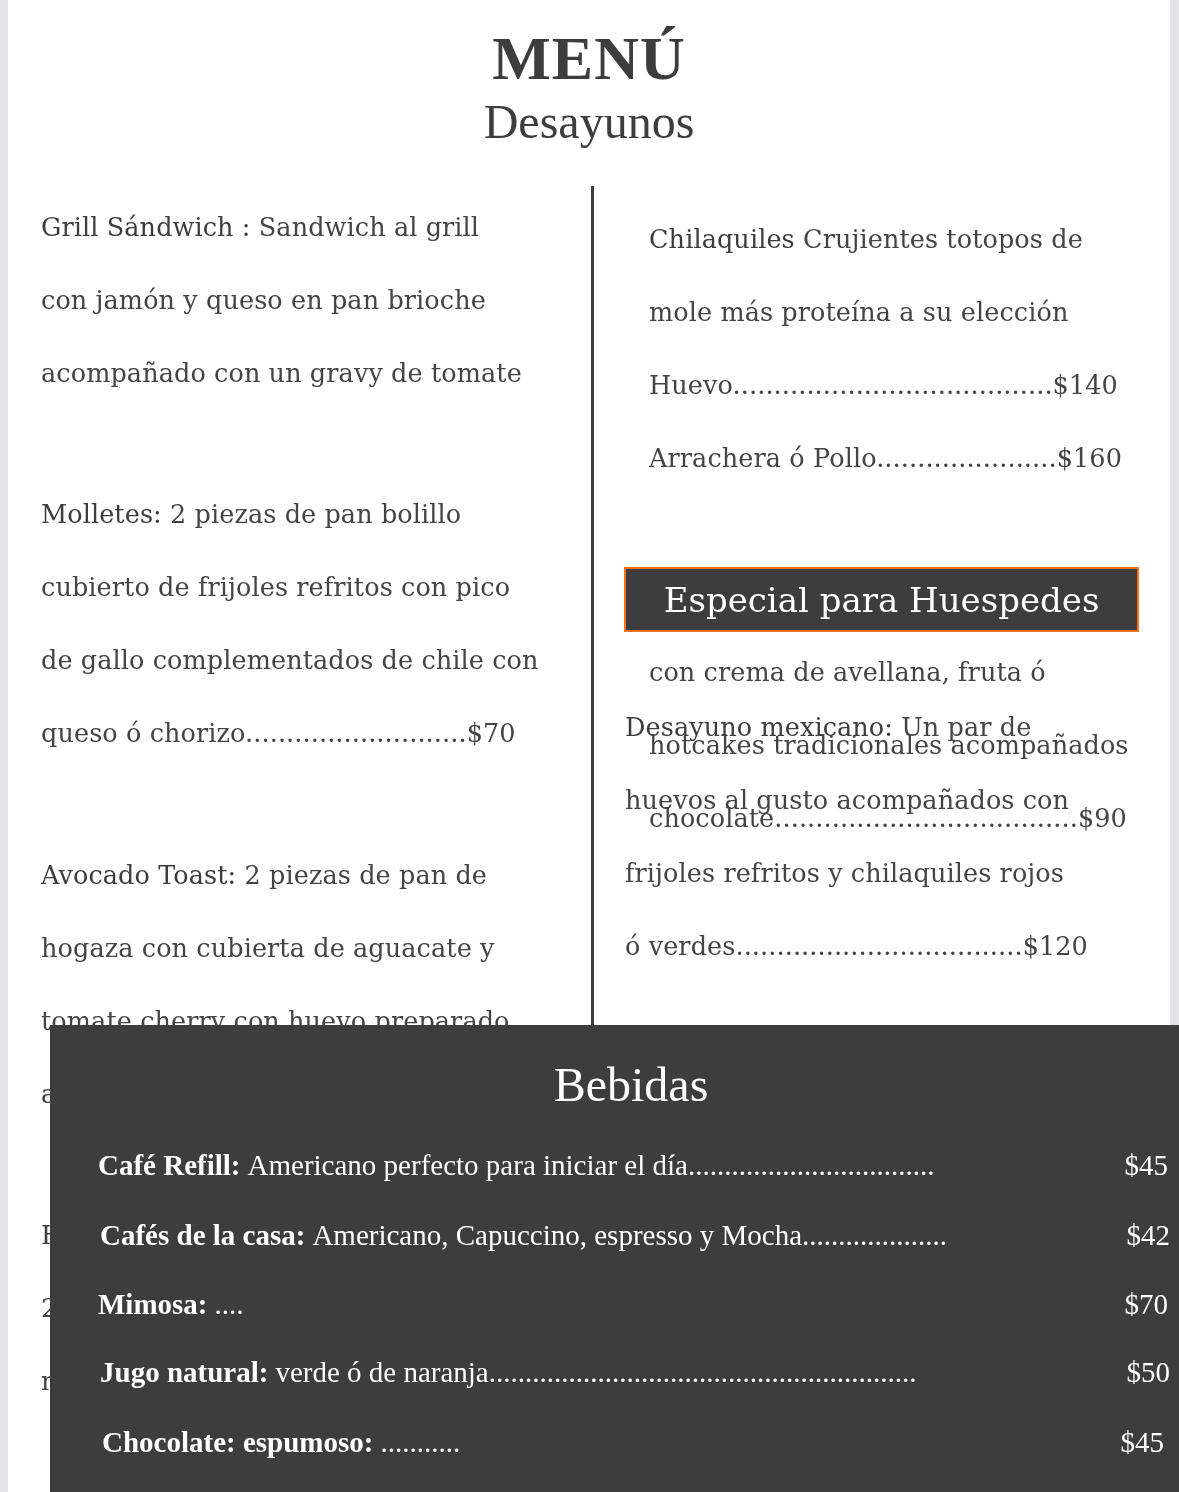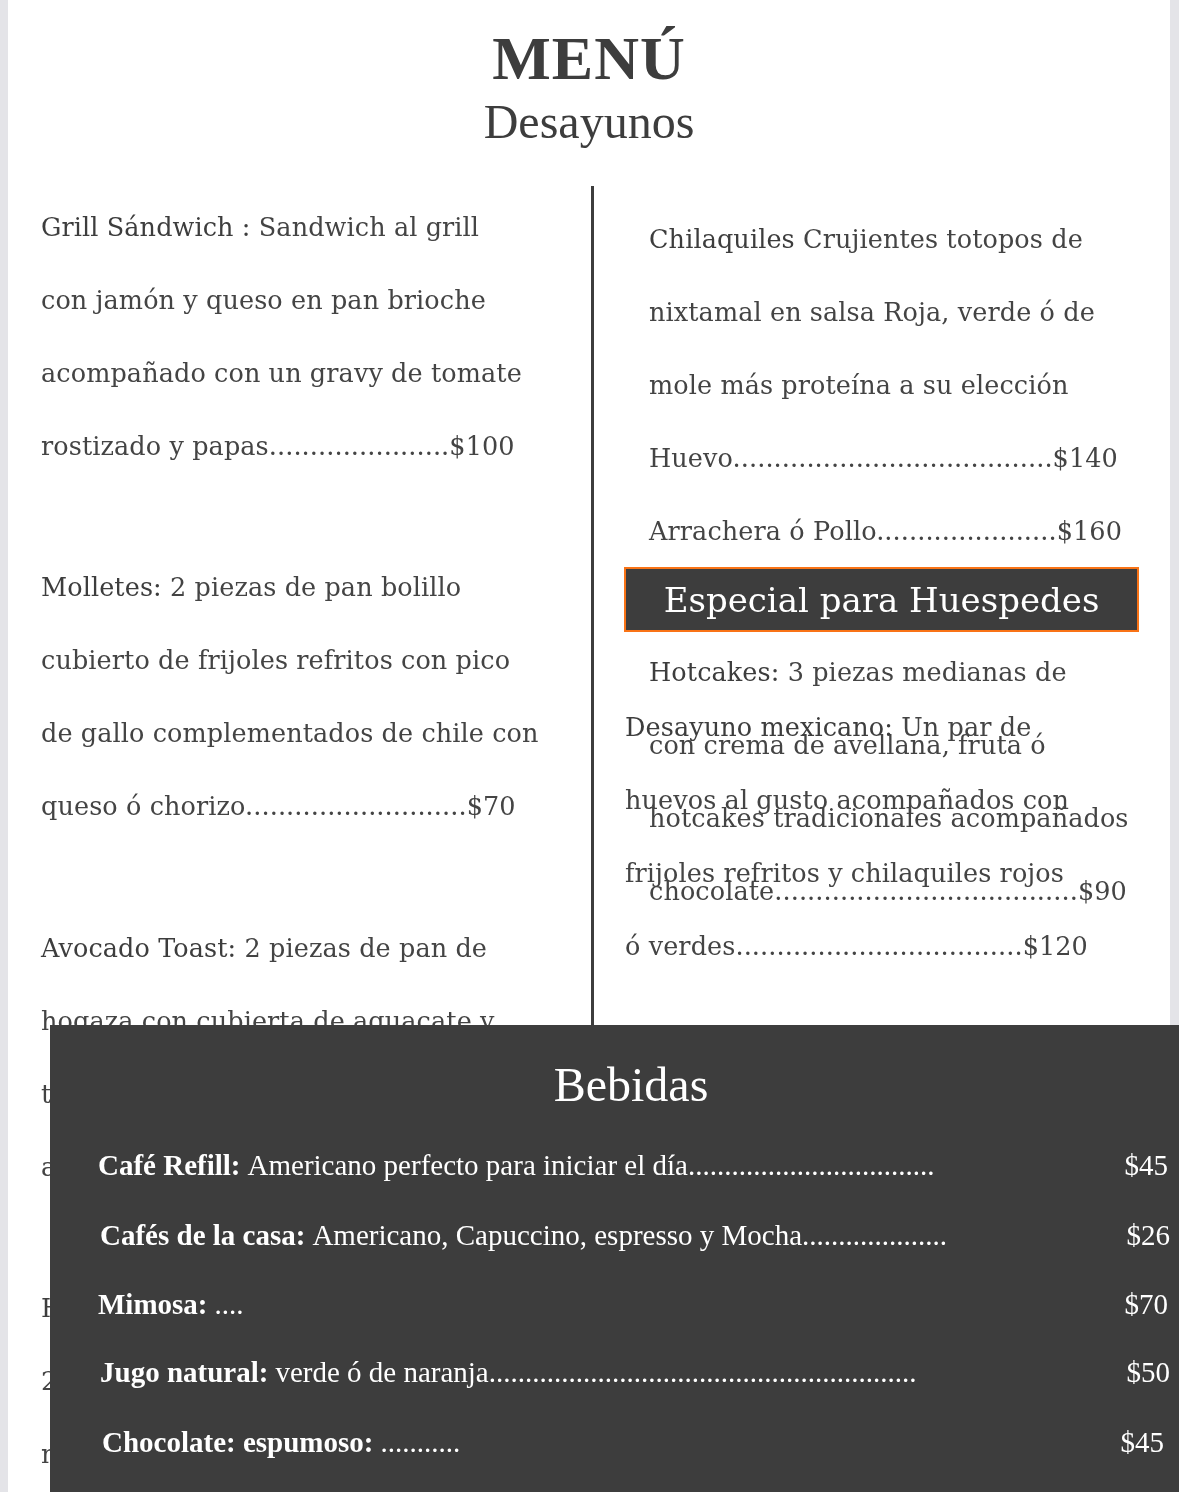--- a/index.html
+++ b/index.html
@@ -106,21 +106,20 @@
   <div class="title">MENÚ</div>
   <div class="subtitle">Desayunos</div>
 
   <div class="divider"></div>
 
   <div class="col col-left">
     <div class="item">
       <span class="line"><b>Grill Sándwich :</b> <span>Sandwich al grill</span></span>
       <span class="line">con jamón y queso en pan brioche</span>
       <span class="line">acompañado con un gravy de tomate</span>
-      <span class="line">rostizado y papas......................$100</span>
     </div>
     <div class="item-gap"></div>
     <div class="item">
       <span class="line"><b>Molletes:</b> <span>2 piezas de pan bolillo</span></span>
       <span class="line">cubierto de frijoles refritos con pico</span>
       <span class="line">de gallo complementados de chile con</span>
       <span class="line">queso ó chorizo...........................$70</span>
     </div>
     <div class="item-gap"></div>
     <div class="item">
@@ -135,21 +134,20 @@
       <span class="line">2 huevos estrellados en tortilla de</span>
       <span class="line"><span>maíz con </span><i>jamón</i><span> bañados en salsa</span></span>
       
     </div>
 
   </div>
 
   <div class="col col-right">
     <div class="item">
       <span class="line"><b>Chilaquiles</b> <span>Crujientes totopos de</span></span>
-      <span class="line">nixtamal en salsa Roja, verde ó de</span>
       <span class="line">mole más proteína a su elección</span>
       <span class="line">Huevo.......................................$140</span>
       <span class="line">Arrachera ó Pollo......................$160</span>
     </div>
     <div class="item-gap"></div>
     <div class="item">
       <span class="line"><b>Hotcakes:</b> <span>3 piezas medianas de</span></span>
       <span class="line">con crema de avellana, fruta ó</span>
       <span class="line">hotcakes tradicionales acompañados</span>
       <span class="line">chocolate.....................................$90</span>
@@ -180,21 +178,21 @@
     <div class="drink" style="top:122px;">
       <b>Café Refill:</b>
       <span class="desc">Americano perfecto para iniciar el día</span>
       <span class="dots">..................................</span>
       <span class="price">$45</span>
     </div>
     <div class="drink" style="top:192px; left:50px;">
       <b>Cafés de la casa:</b>
       <span class="desc">Americano, Capuccino, espresso y Mocha</span>
       <span class="dots">....................</span>
-      <span class="price">$26</span>
+      <span class="price">$42</span>
     </div>
     <div class="drink" style="top:261px;">
       <b>Mimosa:</b>
       <span class="dots">....</span>
       <span class="price">$70</span>
     </div>
     <div class="drink" style="top:329px; left:50px;">
       <b>Jugo natural:</b>
       <span class="desc">verde ó de naranja</span>
       <span class="dots">...........................................................</span>

